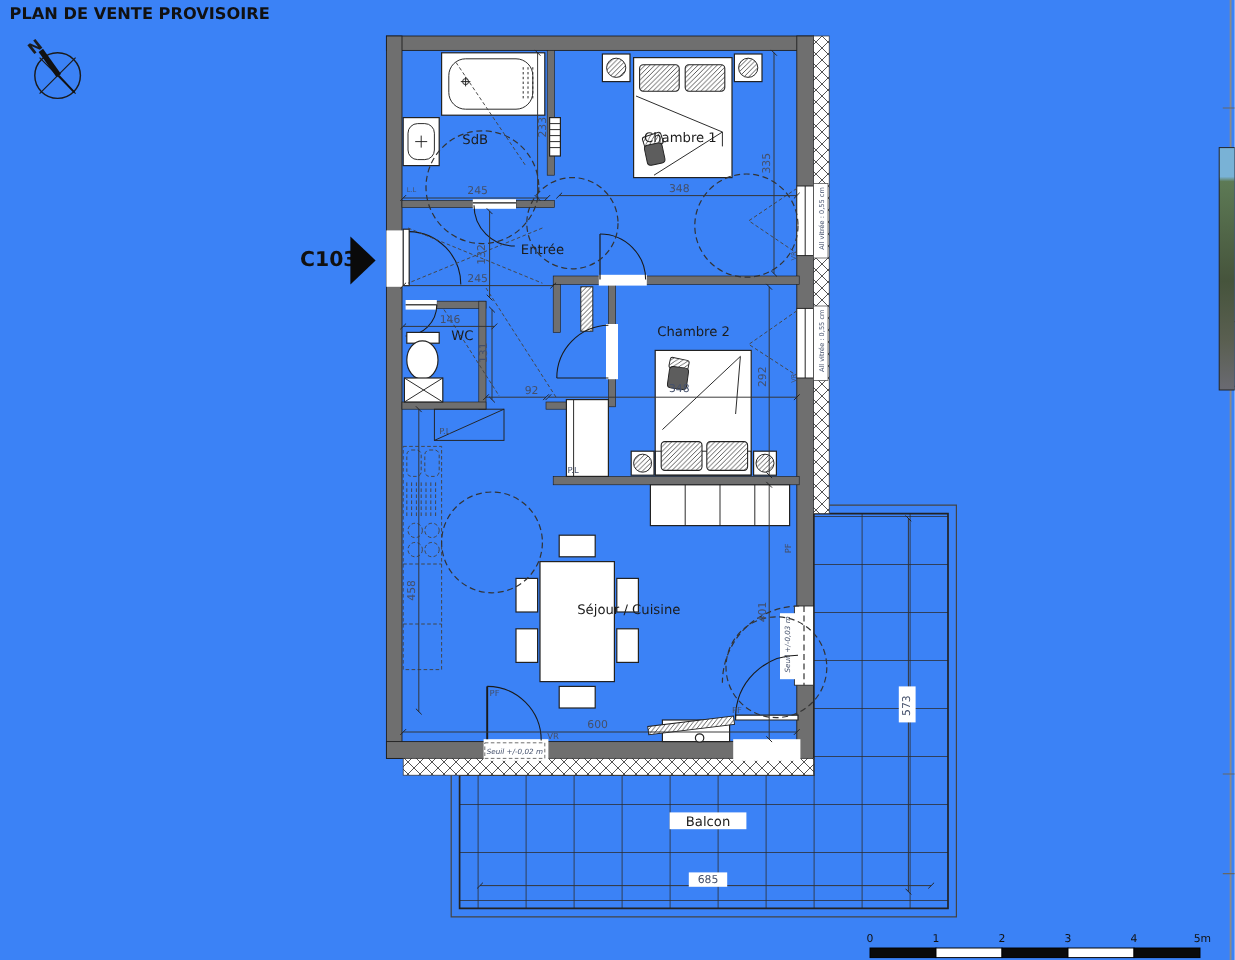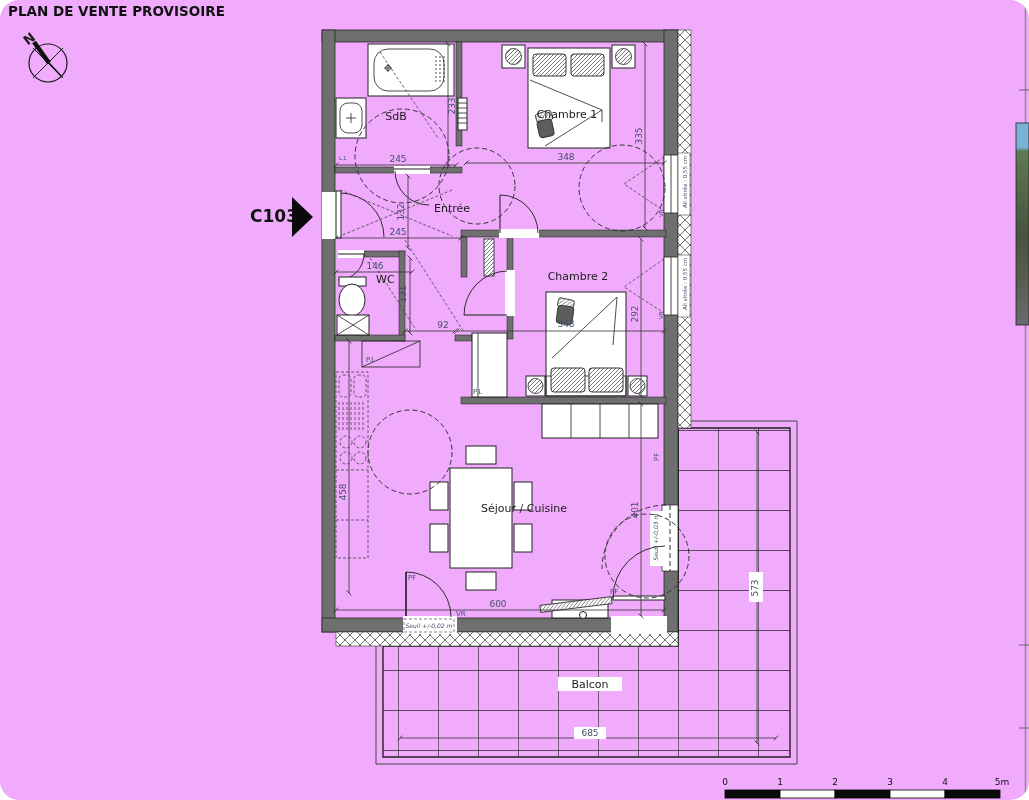--- a/index.html
+++ b/index.html
@@ -1,17 +1,17 @@
 <!DOCTYPE html>
 <html><head>
 <meta charset="utf-8">
 <style>
   html,body{margin:0;padding:0;background:#ffffff;}
-  #stage{position:relative;width:1029px;height:800px;background:#f0abfc;overflow:hidden;
-         font-family:"DejaVu Sans",sans-serif;border-radius:19px;}
+  #stage{position:relative;width:1029px;height:800px;background:#3b82f6;overflow:hidden;
+         font-family:"DejaVu Sans",sans-serif;}
   svg{position:absolute;left:0;top:0;}
   text{font-family:"DejaVu Sans",sans-serif;fill:#1c1c1c;}
   .title{font-size:13.5px;font-weight:bold;fill:#111;}
   .room{font-size:11px;fill:#1c1c1c;}
   .dim{font-size:9px;fill:#44506b;}
   .small{font-size:7px;fill:#44506b;}
   .tiny{font-size:5.5px;fill:#44506b;}
   .seuil{font-size:6px;font-style:italic;fill:#44506b;}
   .unit{font-size:17px;font-weight:600;fill:#111;}
   .scalelbl{font-size:9px;fill:#111;}

